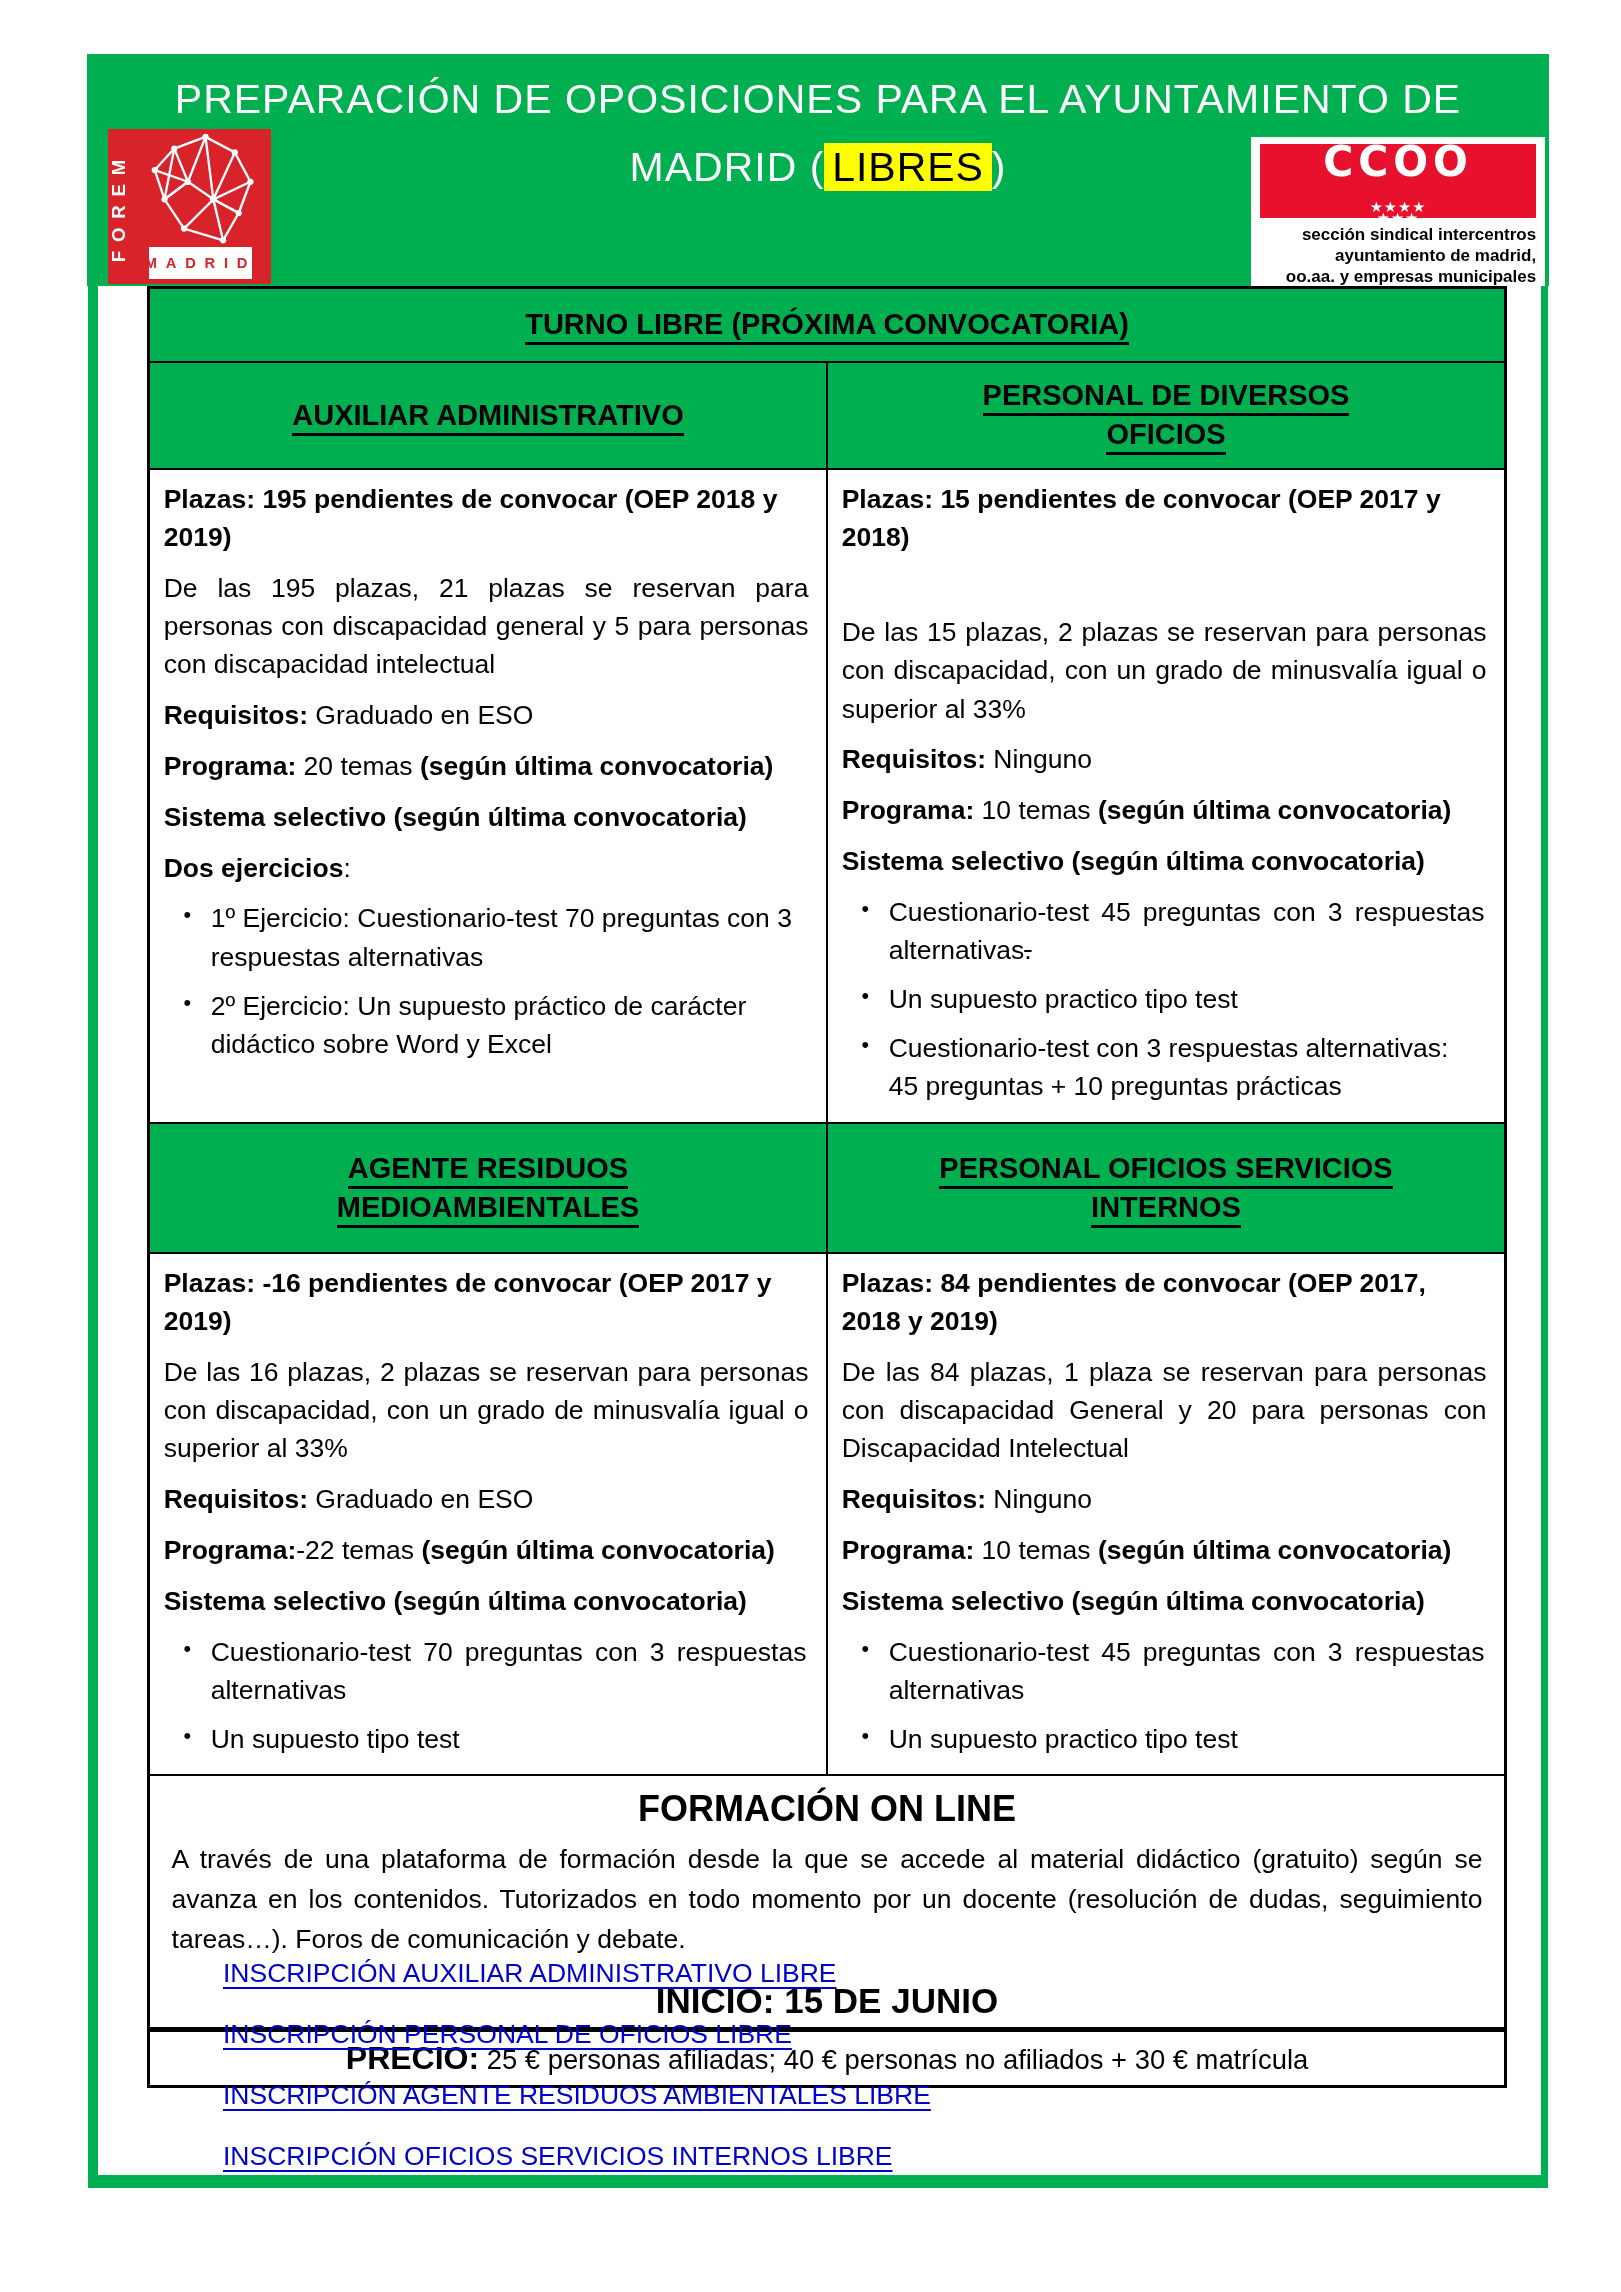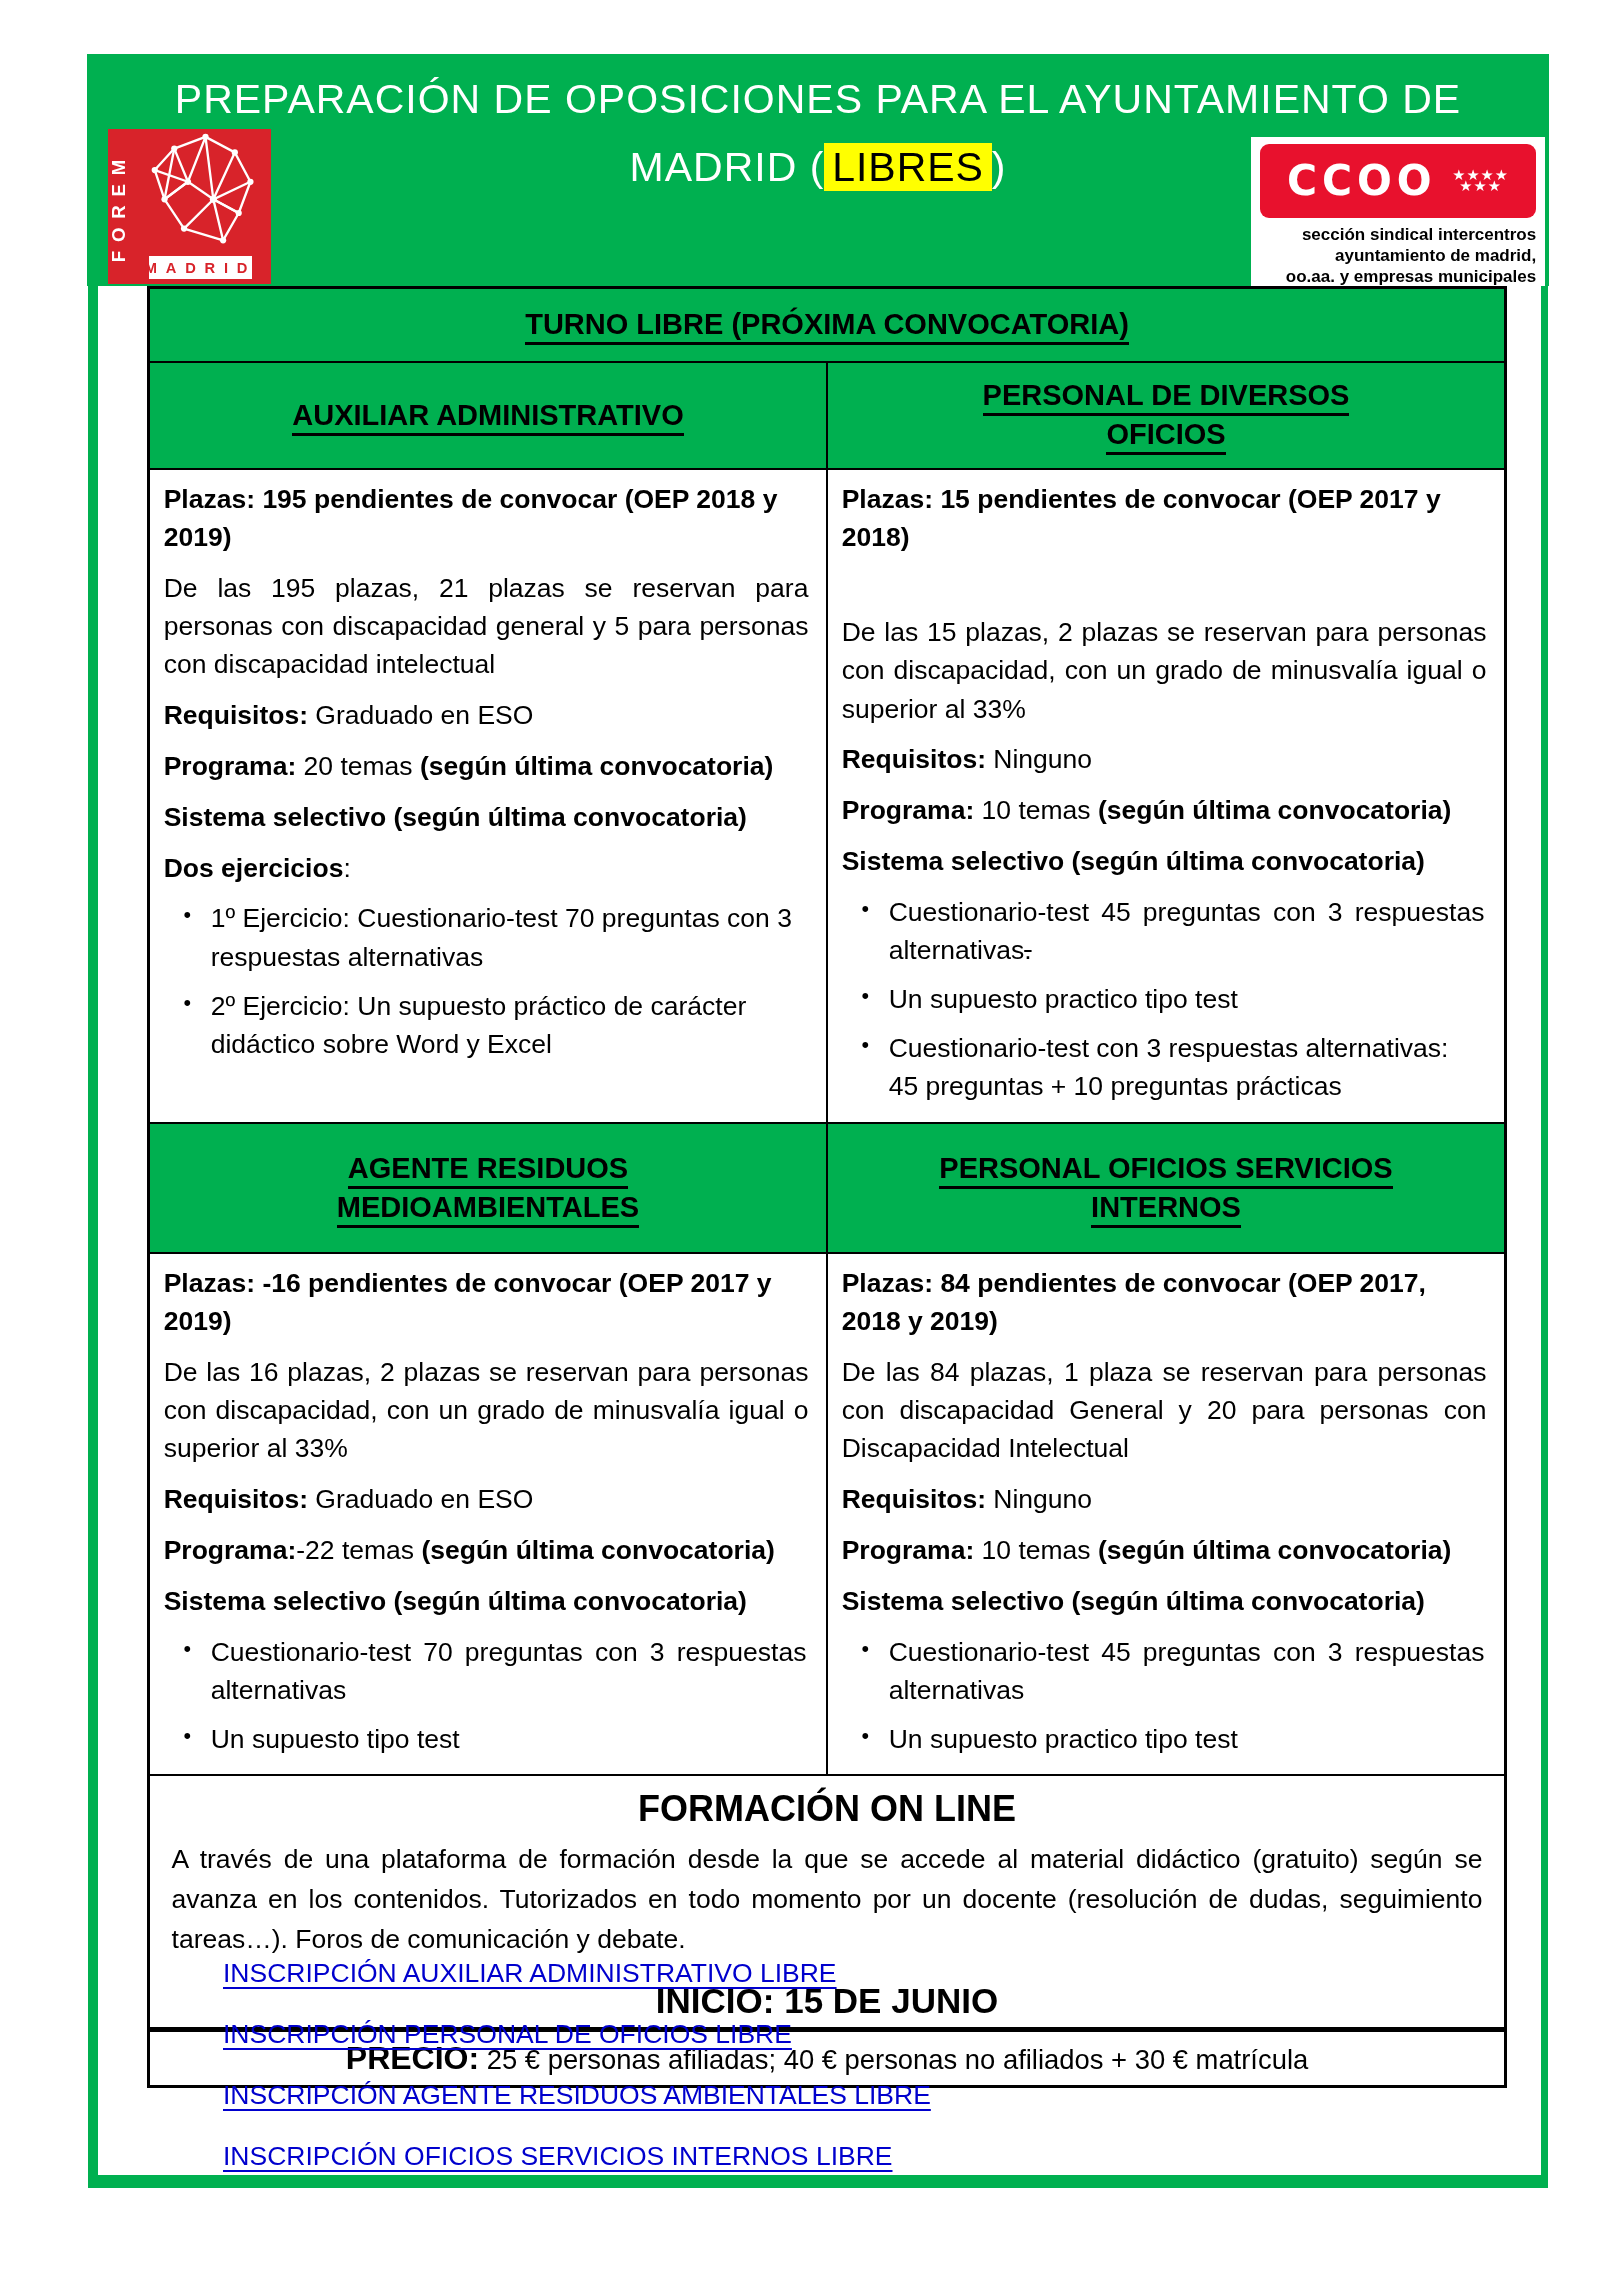--- a/index.html
+++ b/index.html
@@ -22,29 +22,29 @@
   .hl{background:#FFFF00;color:#000;padding:1px 7.8px;}
   
   .forem{position:absolute;left:108px;top:129px;width:163px;height:155px;background:#D8232A;}
   .forem-v{
     position:absolute;left:0;top:3.9px;bottom:3.9px;width:35px;color:#fff;font-weight:bold;
     font-size:18.6px;letter-spacing:8.8px;writing-mode:vertical-rl;transform:rotate(180deg);
     text-align:center;
   }
   .forem-net{position:absolute;left:37px;top:2px;}
   .forem-m{
-    position:absolute;left:41px;right:19px;bottom:4.9px;height:23px;background:#fff;color:#D8232A;
+    position:absolute;left:41px;right:19px;bottom:4.9px;height:32px;background:#fff;color:#D8232A;
     font-weight:bold;font-size:14.7px;letter-spacing:8.8px;display:flex;align-items:center;justify-content:center;
   }
   
   .ccoo{position:absolute;left:1251px;top:137px;width:294px;height:149px;background:#fff;
     box-sizing:border-box;padding:6.9px 8.8px 3.9px 8.8px;}
   .ccoo-red{
-    background:#E8112D;border-radius:9px;height:74px;display:flex;align-items:center;
-    justify-content:center;gap:15.7px;
+    background:#E8112D;border-radius:0;height:74px;display:flex;align-items:center;
+    justify-content:center;gap:15.7px;flex-direction:column;
   }
   .ccoo-word{
     color:#fff;font-family:"DejaVu Sans", sans-serif;font-weight:bold;font-size:41px;
     letter-spacing:4.9px;transform:scaleY(1.02);
   }
   .ccoo-stars{color:#fff;text-align:center;line-height:0.75;font-size:14.7px;letter-spacing:1px;}
   .ccoo-stars span{display:block;}
   .ccoo-cap{margin-top:6.9px;text-align:right;font-weight:bold;font-size:17px;line-height:1.23;color:#000;}
   
   table.main{

